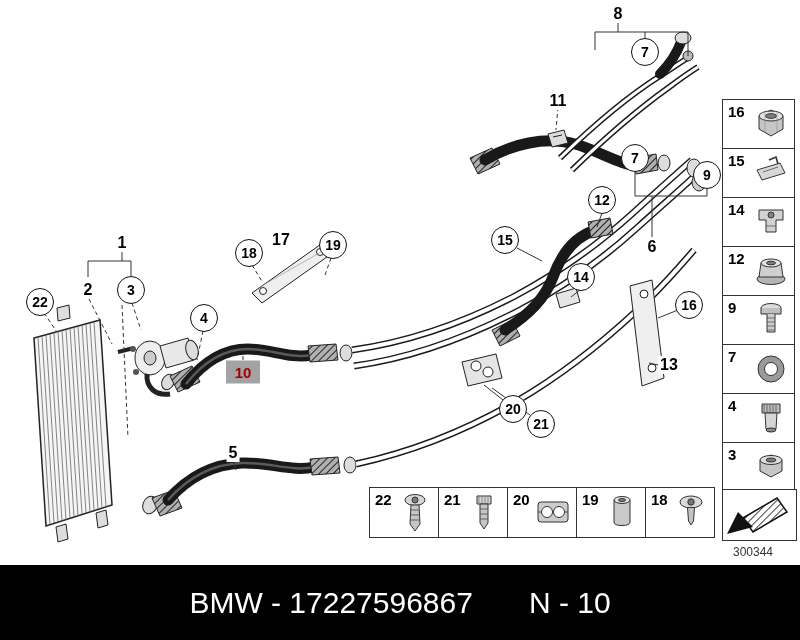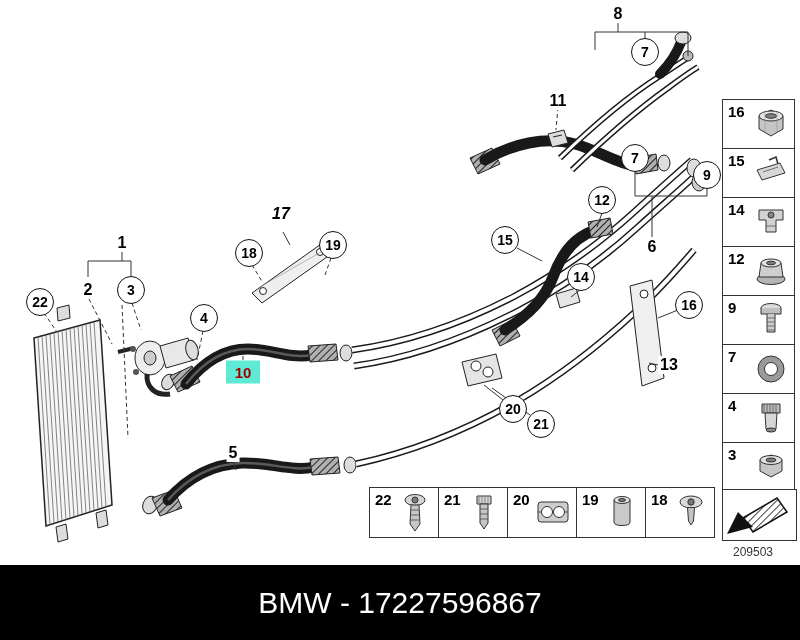--- a/index.html
+++ b/index.html
@@ -4,21 +4,21 @@
 <style>
   html,body{margin:0;padding:0;background:#fff;}
   .page{position:relative;width:800px;height:640px;background:#fff;overflow:hidden;
         font-family:"Liberation Sans",sans-serif;color:#000;}
   .drawing-svg{position:absolute;left:0;top:0;}
   
   .co{position:absolute;transform:translate(-50%,-50%);font-weight:bold;z-index:6;line-height:1;}
   .co.plain{font-size:16px;background:#fff;padding:1px 2px;}
   .co.circle{width:26px;height:26px;border:1.7px solid #111;border-radius:50%;background:#fff;
              display:flex;align-items:center;justify-content:center;font-size:14px;}
-  .co.hl{width:34px;height:23px;background:#5eead4;color:#a40000;display:flex;
+  .co.hl{width:34px;height:23px;background:#a3a3a3;color:#a40000;display:flex;
          align-items:center;justify-content:center;font-size:15px;}
   
   .legend-col{position:absolute;left:722px;top:100px;width:73px;z-index:4;}
   .part-box{position:relative;height:48px;border:1px solid #333;background:#fff;margin-top:-1px;}
   .part-box .num{position:absolute;top:3px;left:5px;font-weight:bold;font-size:15px;}
   .part-box svg{position:absolute;right:2px;top:3px;}
   .legend-row{position:absolute;left:370px;top:487px;display:flex;z-index:4;}
   .part-box-h{position:relative;width:68px;height:49px;border:1px solid #333;background:#fff;margin-left:-1px;}
   .part-box-h .num{position:absolute;top:3px;left:5px;font-weight:bold;font-size:15px;}
   .part-box-h svg{position:absolute;right:3px;top:3px;}
@@ -162,21 +162,21 @@
   <div class="co circle" style="left:635px;top:158px;">7</div>
   <div class="co plain" style="left:618px;top:14px;">8</div>
   <div class="co circle" style="left:707px;top:175px;">9</div>
   <div class="co hl" style="left:243px;top:372px;">10</div>
   <div class="co plain" style="left:558px;top:101px;">11</div>
   <div class="co circle" style="left:602px;top:200px;">12</div>
   <div class="co plain" style="left:669px;top:365px;text-align:center;">13</div>
   <div class="co circle" style="left:581px;top:277px;">14</div>
   <div class="co circle" style="left:505px;top:240px;">15</div>
   <div class="co circle" style="left:689px;top:305px;">16</div>
-  <div class="co plain" style="left:281px;top:214px;font-style:italic;">17</div>
+  <div class="co plain" style="left:281px;top:240px;">17</div>
   <div class="co circle" style="left:249px;top:253px;">18</div>
   <div class="co circle" style="left:333px;top:245px;">19</div>
   <div class="co circle" style="left:513px;top:409px;">20</div>
   <div class="co circle" style="left:541px;top:424px;">21</div>
   <div class="co circle" style="left:40px;top:302px;">22</div>
 
   <div class="legend-col">
     <div class="part-box">
       <span class="num">16</span>
       <svg width="42" height="42" viewBox="0 0 42 42">
@@ -297,19 +297,20 @@
       <defs>
         <pattern id="hatchA" width="5" height="5" patternUnits="userSpaceOnUse" patternTransform="rotate(45)">
           <line x1="0" y1="0" x2="0" y2="5" stroke="#111" stroke-width="1.6"></line>
         </pattern>
       </defs>
       <polygon points="20,28 54,8 64,22 30,42" fill="url(#hatchA)" stroke="#111" stroke-width="1.5"></polygon>
       <polygon points="4,44 30,37 15,22" fill="#111"></polygon>
     </svg>
   </div>
 
-  <div class="dwg-num">209503</div>
+  <div class="dwg-num">300344</div>
 
   <div class="footer">
     <span>BMW - 17227596867</span>
+    <span>N - 10</span>
   </div>
 
 </div>
 
 </body></html>

